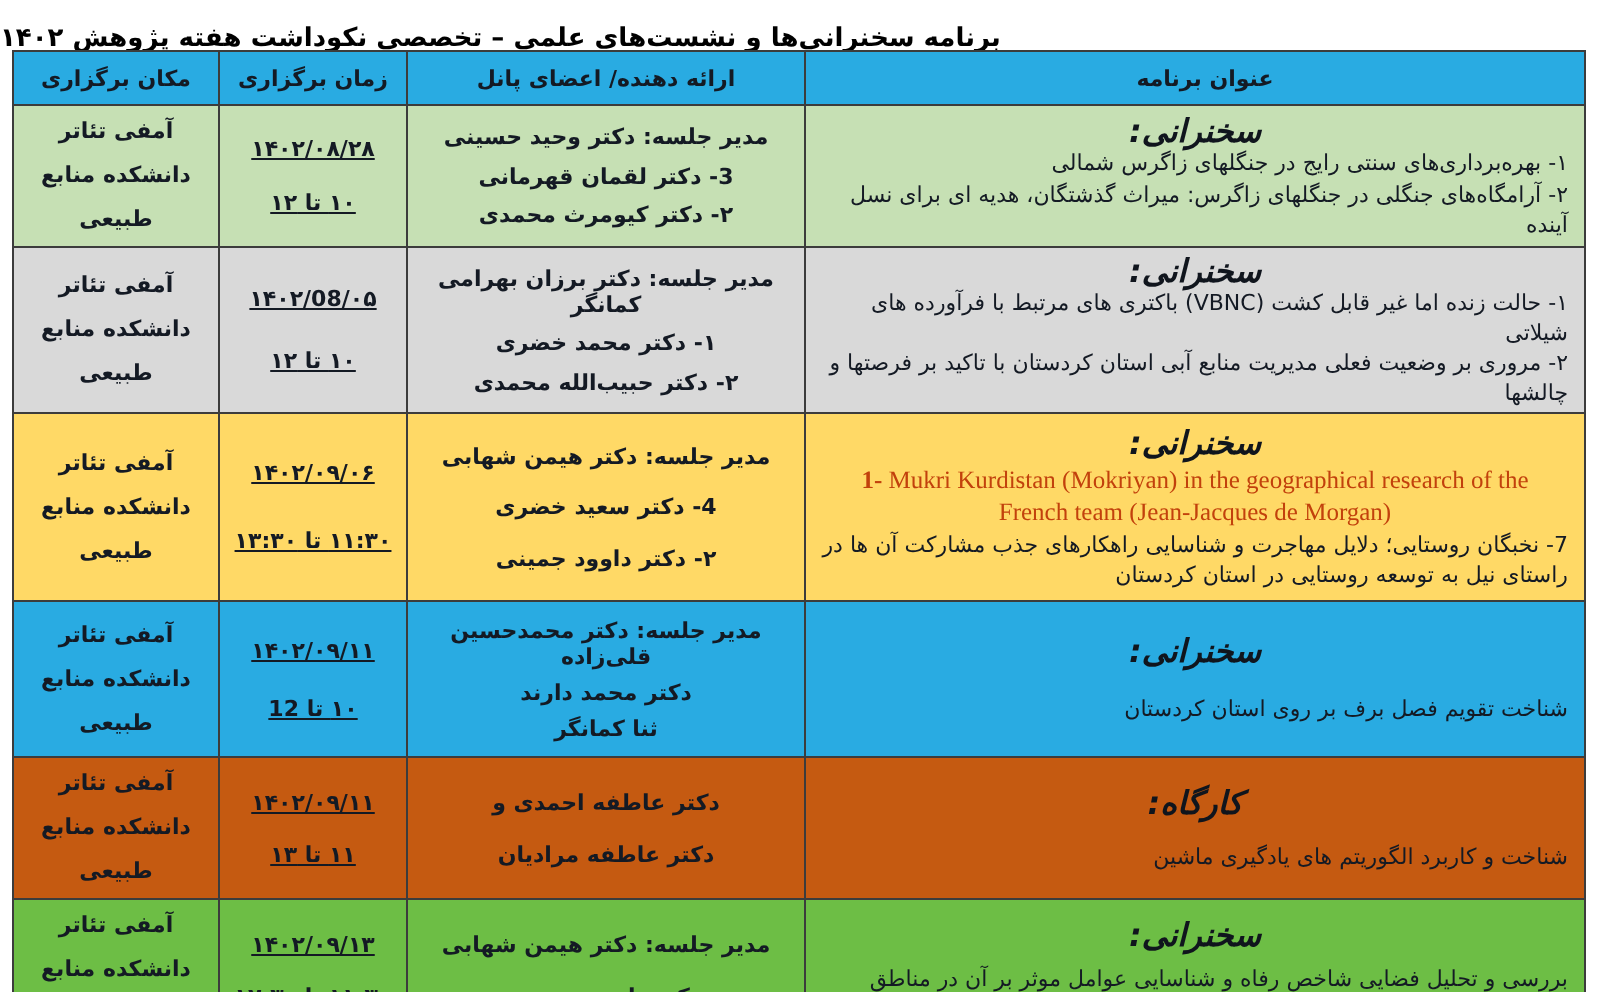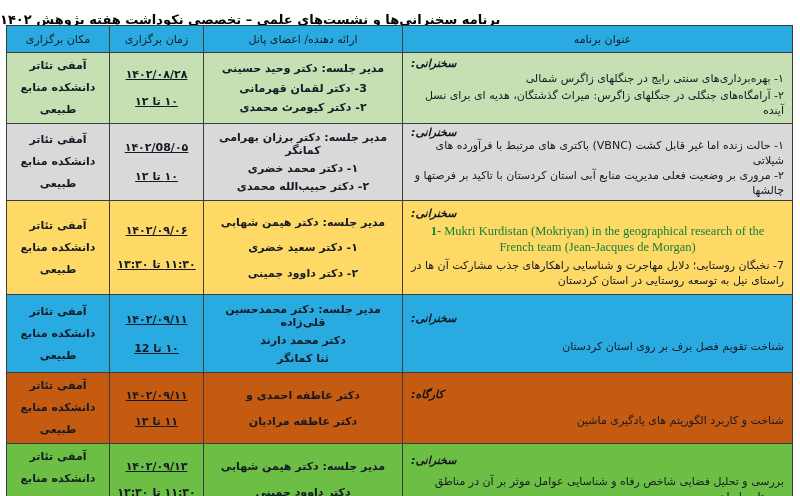--- a/index.html
+++ b/index.html
@@ -35,53 +35,53 @@
     vertical-align: middle;
     color: #141a24;
   }
   col.c-title { width: 390px; }
   col.c-panel { width: 199px; }
   col.c-time  { width: 94px;  }
   col.c-loc   { width: 103px; }
   thead th {
     height: 27px;
     font-size: 11px;
-    font-weight: normal;
+    font-weight: bold;
     text-align: center;
     color: #102a43;
   }
   thead th.h-title { text-align: center; padding-left: 10px; }
   .cell-flex {
     display: flex;
     flex-direction: column;
     justify-content: space-evenly;
     height: 100%;
     padding: 2px 6px;
   }
   .title-cell .cell-flex { align-items: stretch; padding: 2px 8px; }
   .type-label {
-    font-size: 11px;
+    font-size: 16px;
     font-weight: bold;
     font-style: italic;
-    text-align: left;
+    text-align: center;
     color: #10151d;
   }
   .item {
     font-size: 11px;
     font-weight: normal;
     text-align: right;
     line-height: 1.35;
   }
   .item.en {
     direction: ltr;
     text-align: center;
     font-family: "Liberation Serif", serif;
     font-weight: normal;
     font-size: 12.5px;
-    color: #15803d;
+    color: #c2410c;
     line-height: 1.25;
     padding: 0 8px;
   }
   .panel-cell .cell-flex, .time-cell .cell-flex, .loc-cell .cell-flex {
     align-items: center; text-align: center;
   }
   .panel-line { font-size: 11px; font-weight: bold; }
   .date-line, .hours-line { font-size: 11px; font-weight: bold; text-decoration: underline; }
   .loc-text {
     font-size: 11px; font-weight: bold;
@@ -170,21 +170,21 @@
     <td class="title-cell" style="height: 94px;">
       <div class="cell-flex">
         <div class="type-label">سخنرانی:</div>
       <div class="item en"><b>1- </b>Mukri Kurdistan (Mokriyan) in the geographical research of the French team (Jean-Jacques de Morgan)</div>
             <div class="item">7- نخبگان روستایی؛ دلایل مهاجرت و شناسایی راهکارهای جذب مشارکت آن ها در راستای نیل به توسعه روستایی در استان کردستان</div>
           </div>
     </td>
     <td class="panel-cell" style="height: 94px;">
       <div class="cell-flex">
             <div class="panel-line">مدیر جلسه: دکتر هیمن شهابی</div>
-            <div class="panel-line">۱- دکتر سعید خضری</div>
+            <div class="panel-line">4- دکتر سعید خضری</div>
             <div class="panel-line">۲- دکتر داوود جمینی</div>
           </div>
     </td>
     <td class="time-cell" style="height: 94px;">
       <div class="cell-flex">
         <div class="date-line">۱۴۰۲/۰۹/۰۶</div>
         <div class="hours-line">۱۱:۳۰ تا ۱۳:۳۰</div>
       </div>
     </td>
     <td class="loc-cell" style="height: 94px;">

